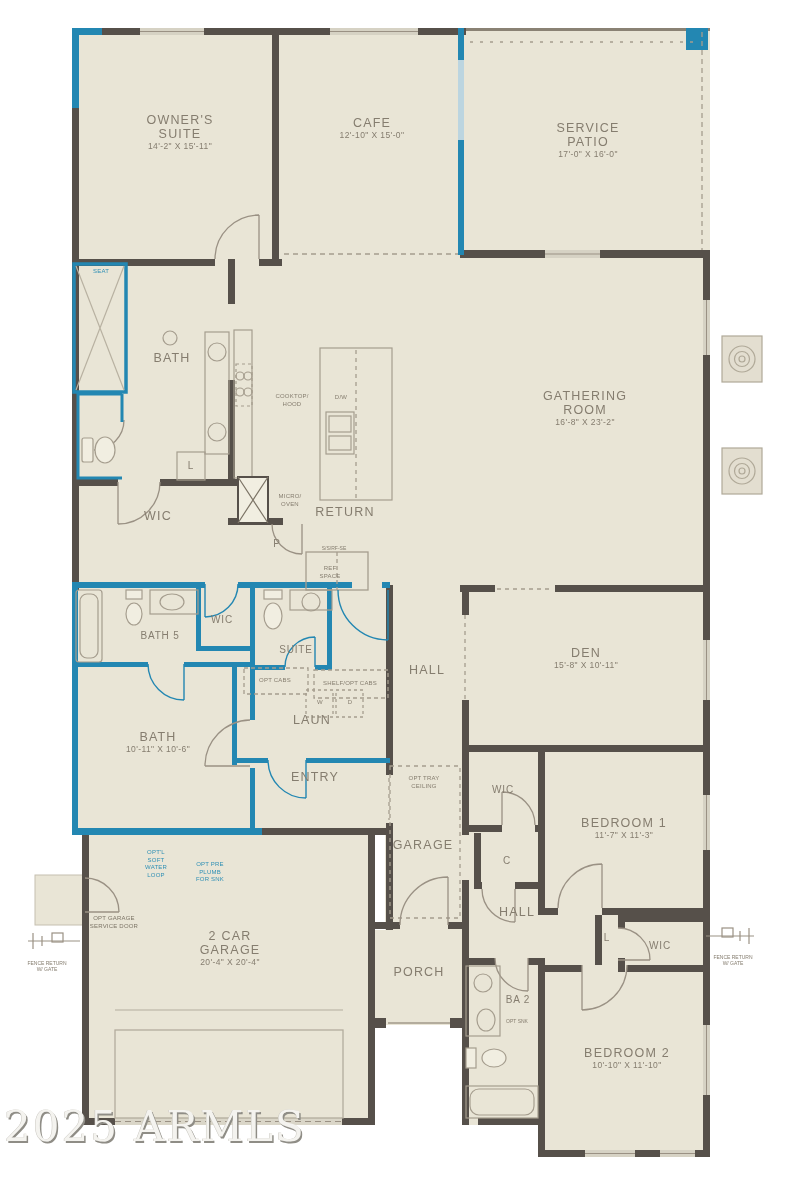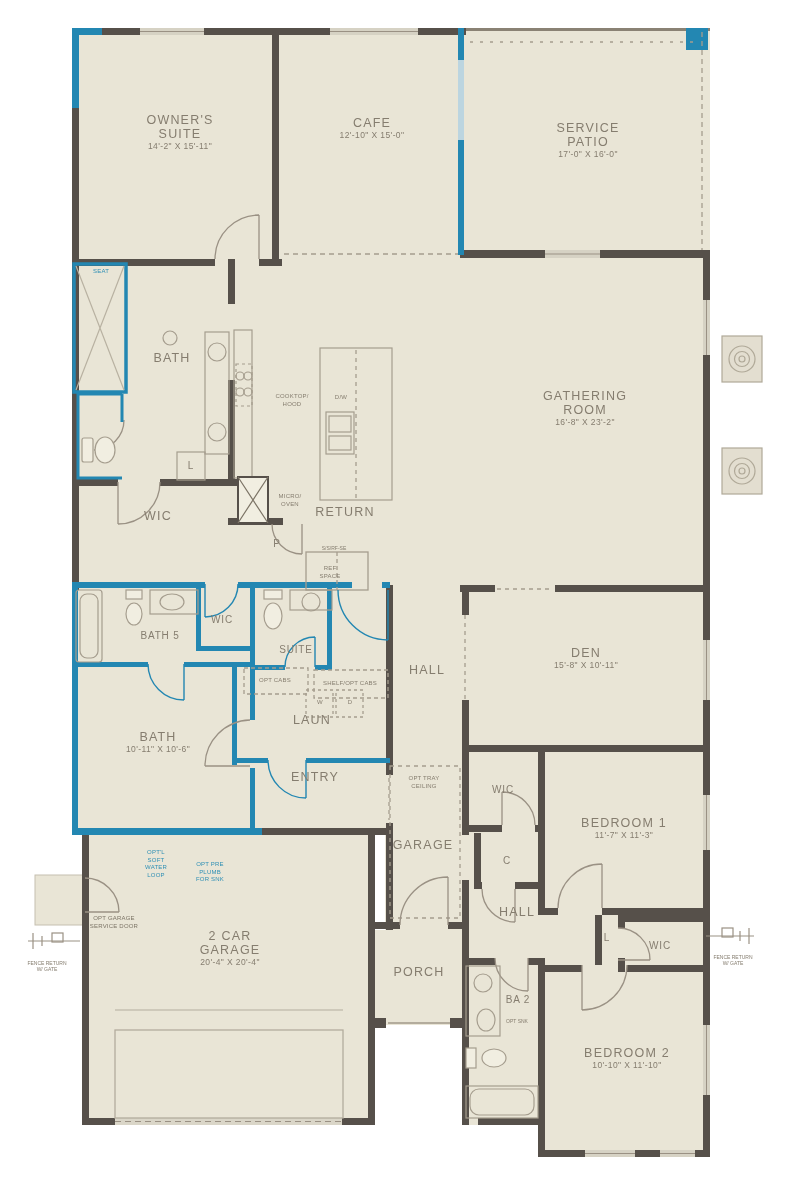--- a/index.html
+++ b/index.html
@@ -371,14 +371,15 @@
 <div class="lbl xs" style="left:424px;top:782px;max-width:38px">OPT TRAY CEILING</div>
 <div class="lbl sm" style="left:507px;top:861px">C</div>
 <div class="lbl sm" style="left:607px;top:938px">L</div>
 <div class="lbl xs blue" style="left:156px;top:864px;max-width:36px">OPT'L SOFT WATER LOOP</div>
 <div class="lbl xs blue" style="left:210px;top:872px;max-width:34px">OPT PRE PLUMB FOR SNK</div>
 <div class="lbl xs dark" style="left:114px;top:922px;max-width:60px">OPT GARAGE SERVICE DOOR</div>
 <div class="lbl xxs" style="left:517px;top:1021px;max-width:22px">OPT SNK</div>
 <div class="lbl xxs" style="left:47px;top:966px;max-width:40px">FENCE RETURN W/ GATE</div>
 <div class="lbl xxs" style="left:733px;top:960px;max-width:40px">FENCE RETURN W/ GATE</div>
 
+<div id="watermark">2025 ARMLS</div>
 
 </div>
 
 </body></html>

